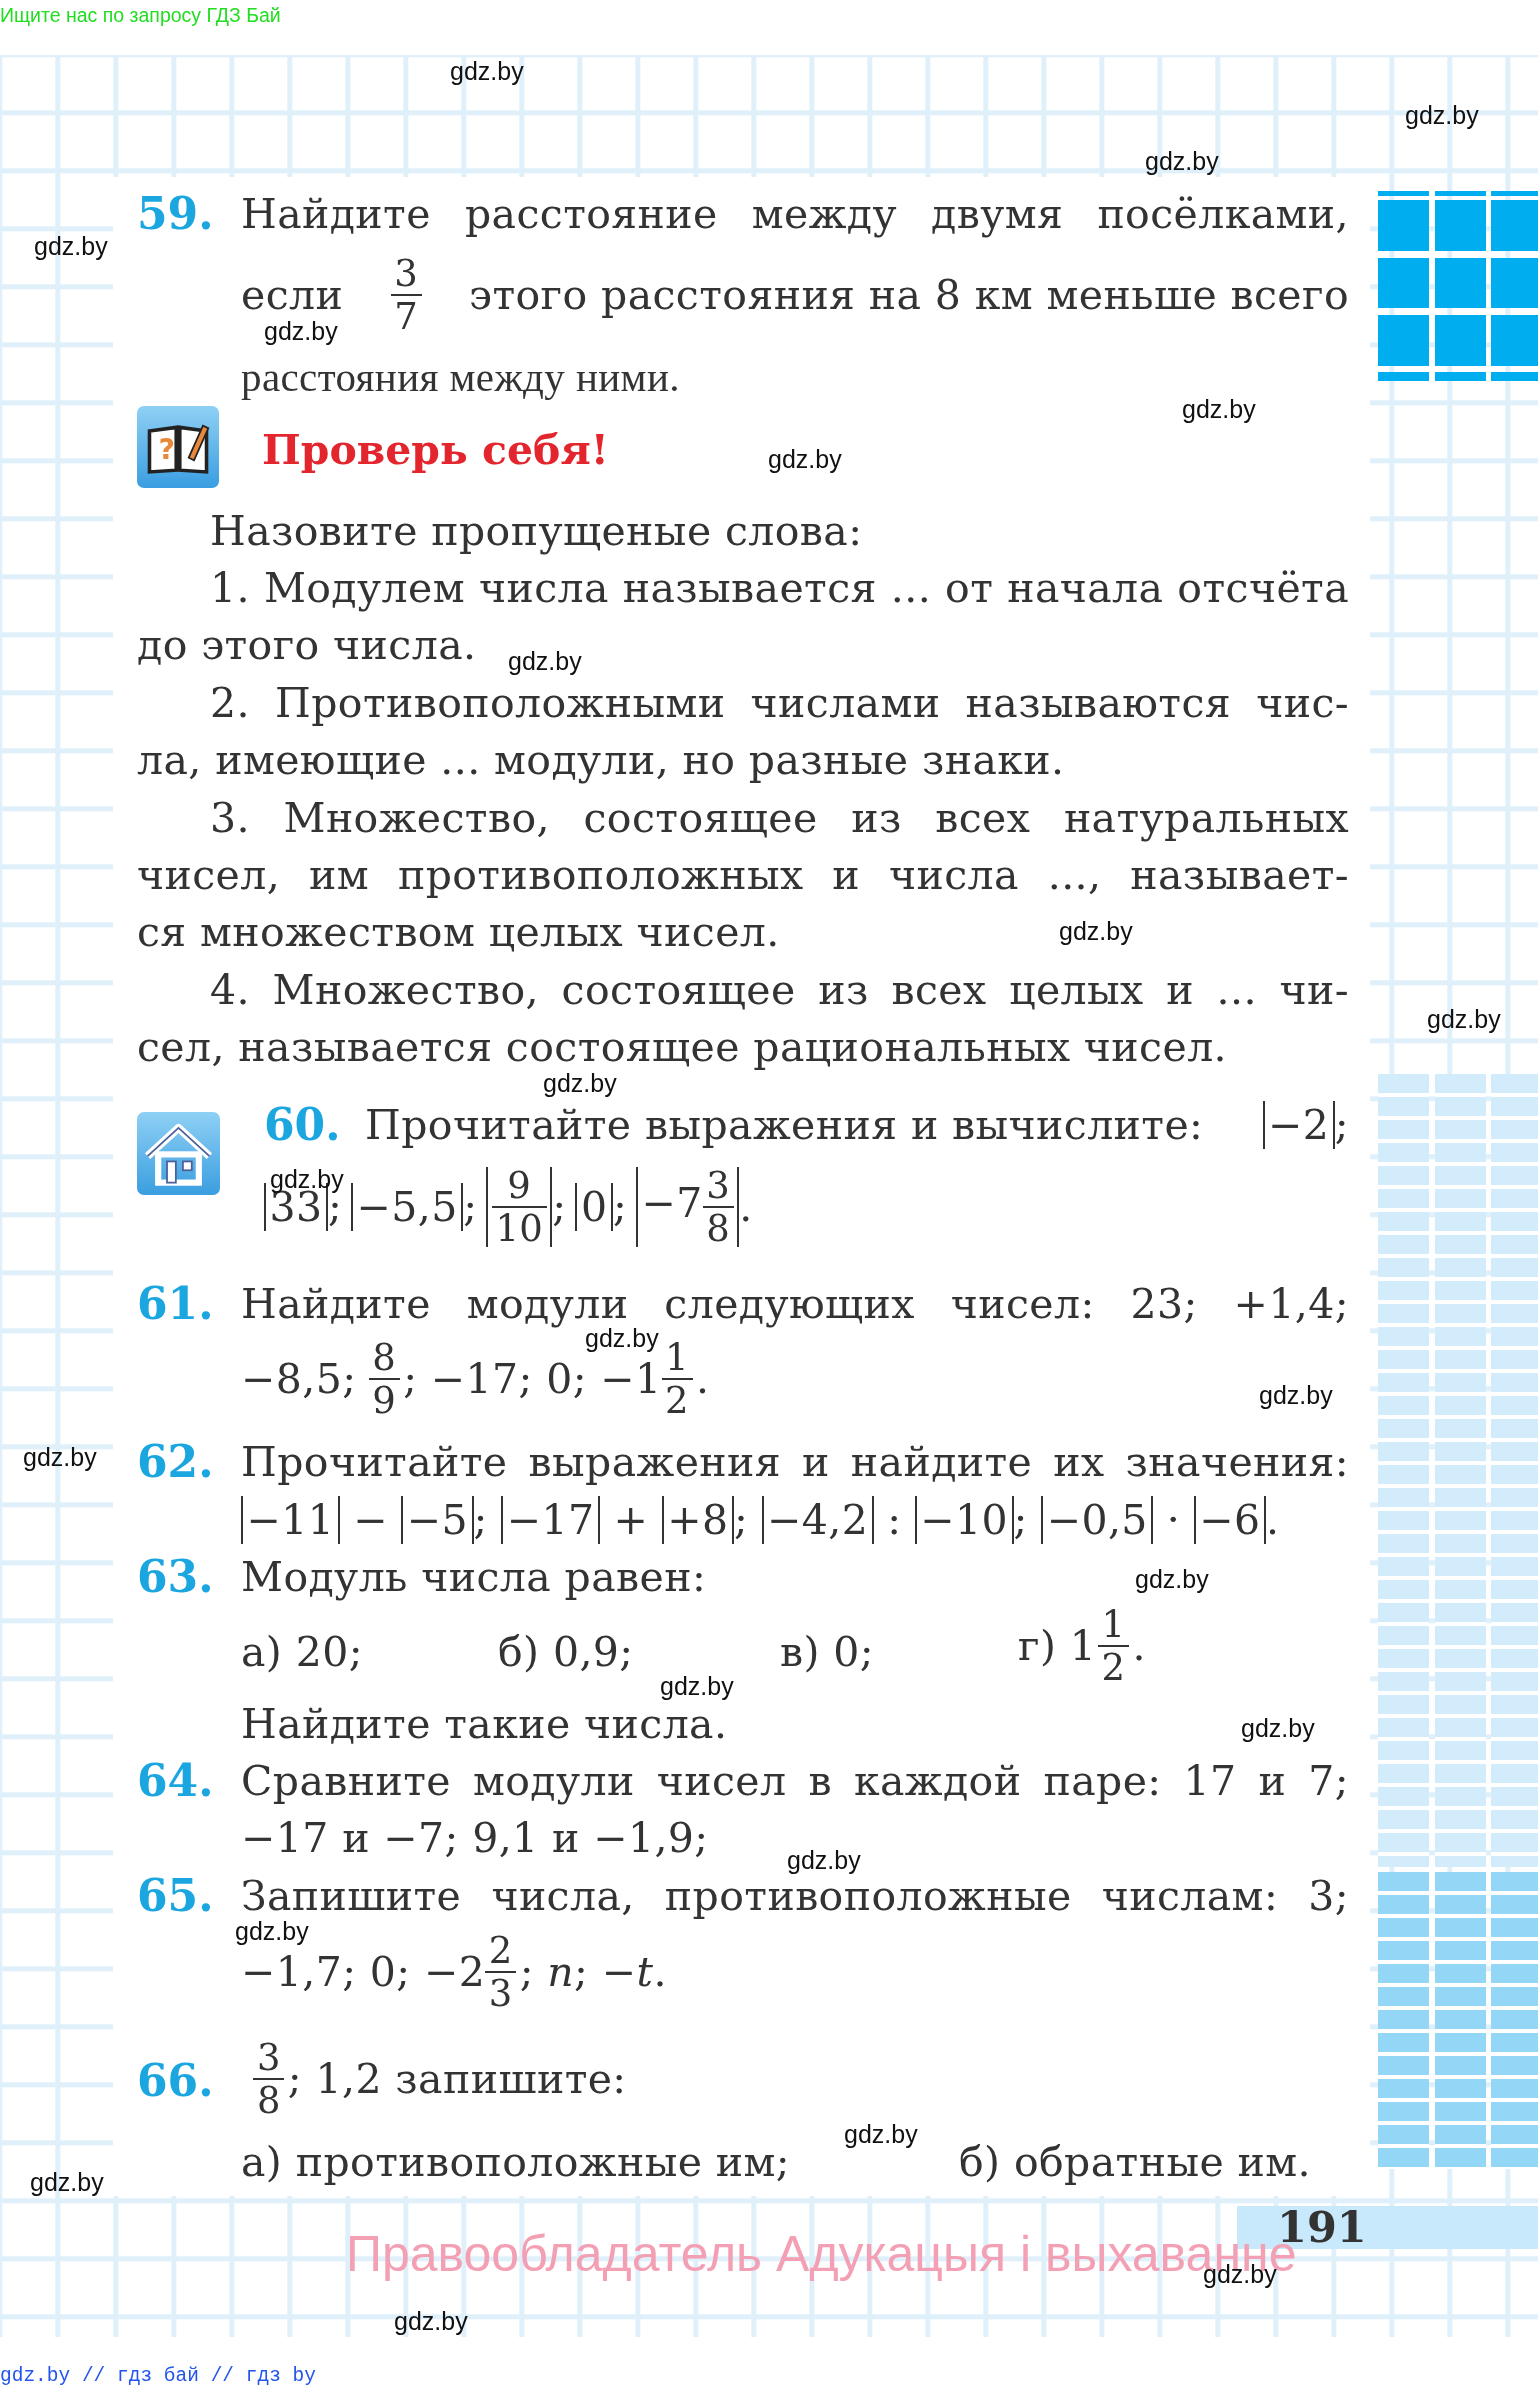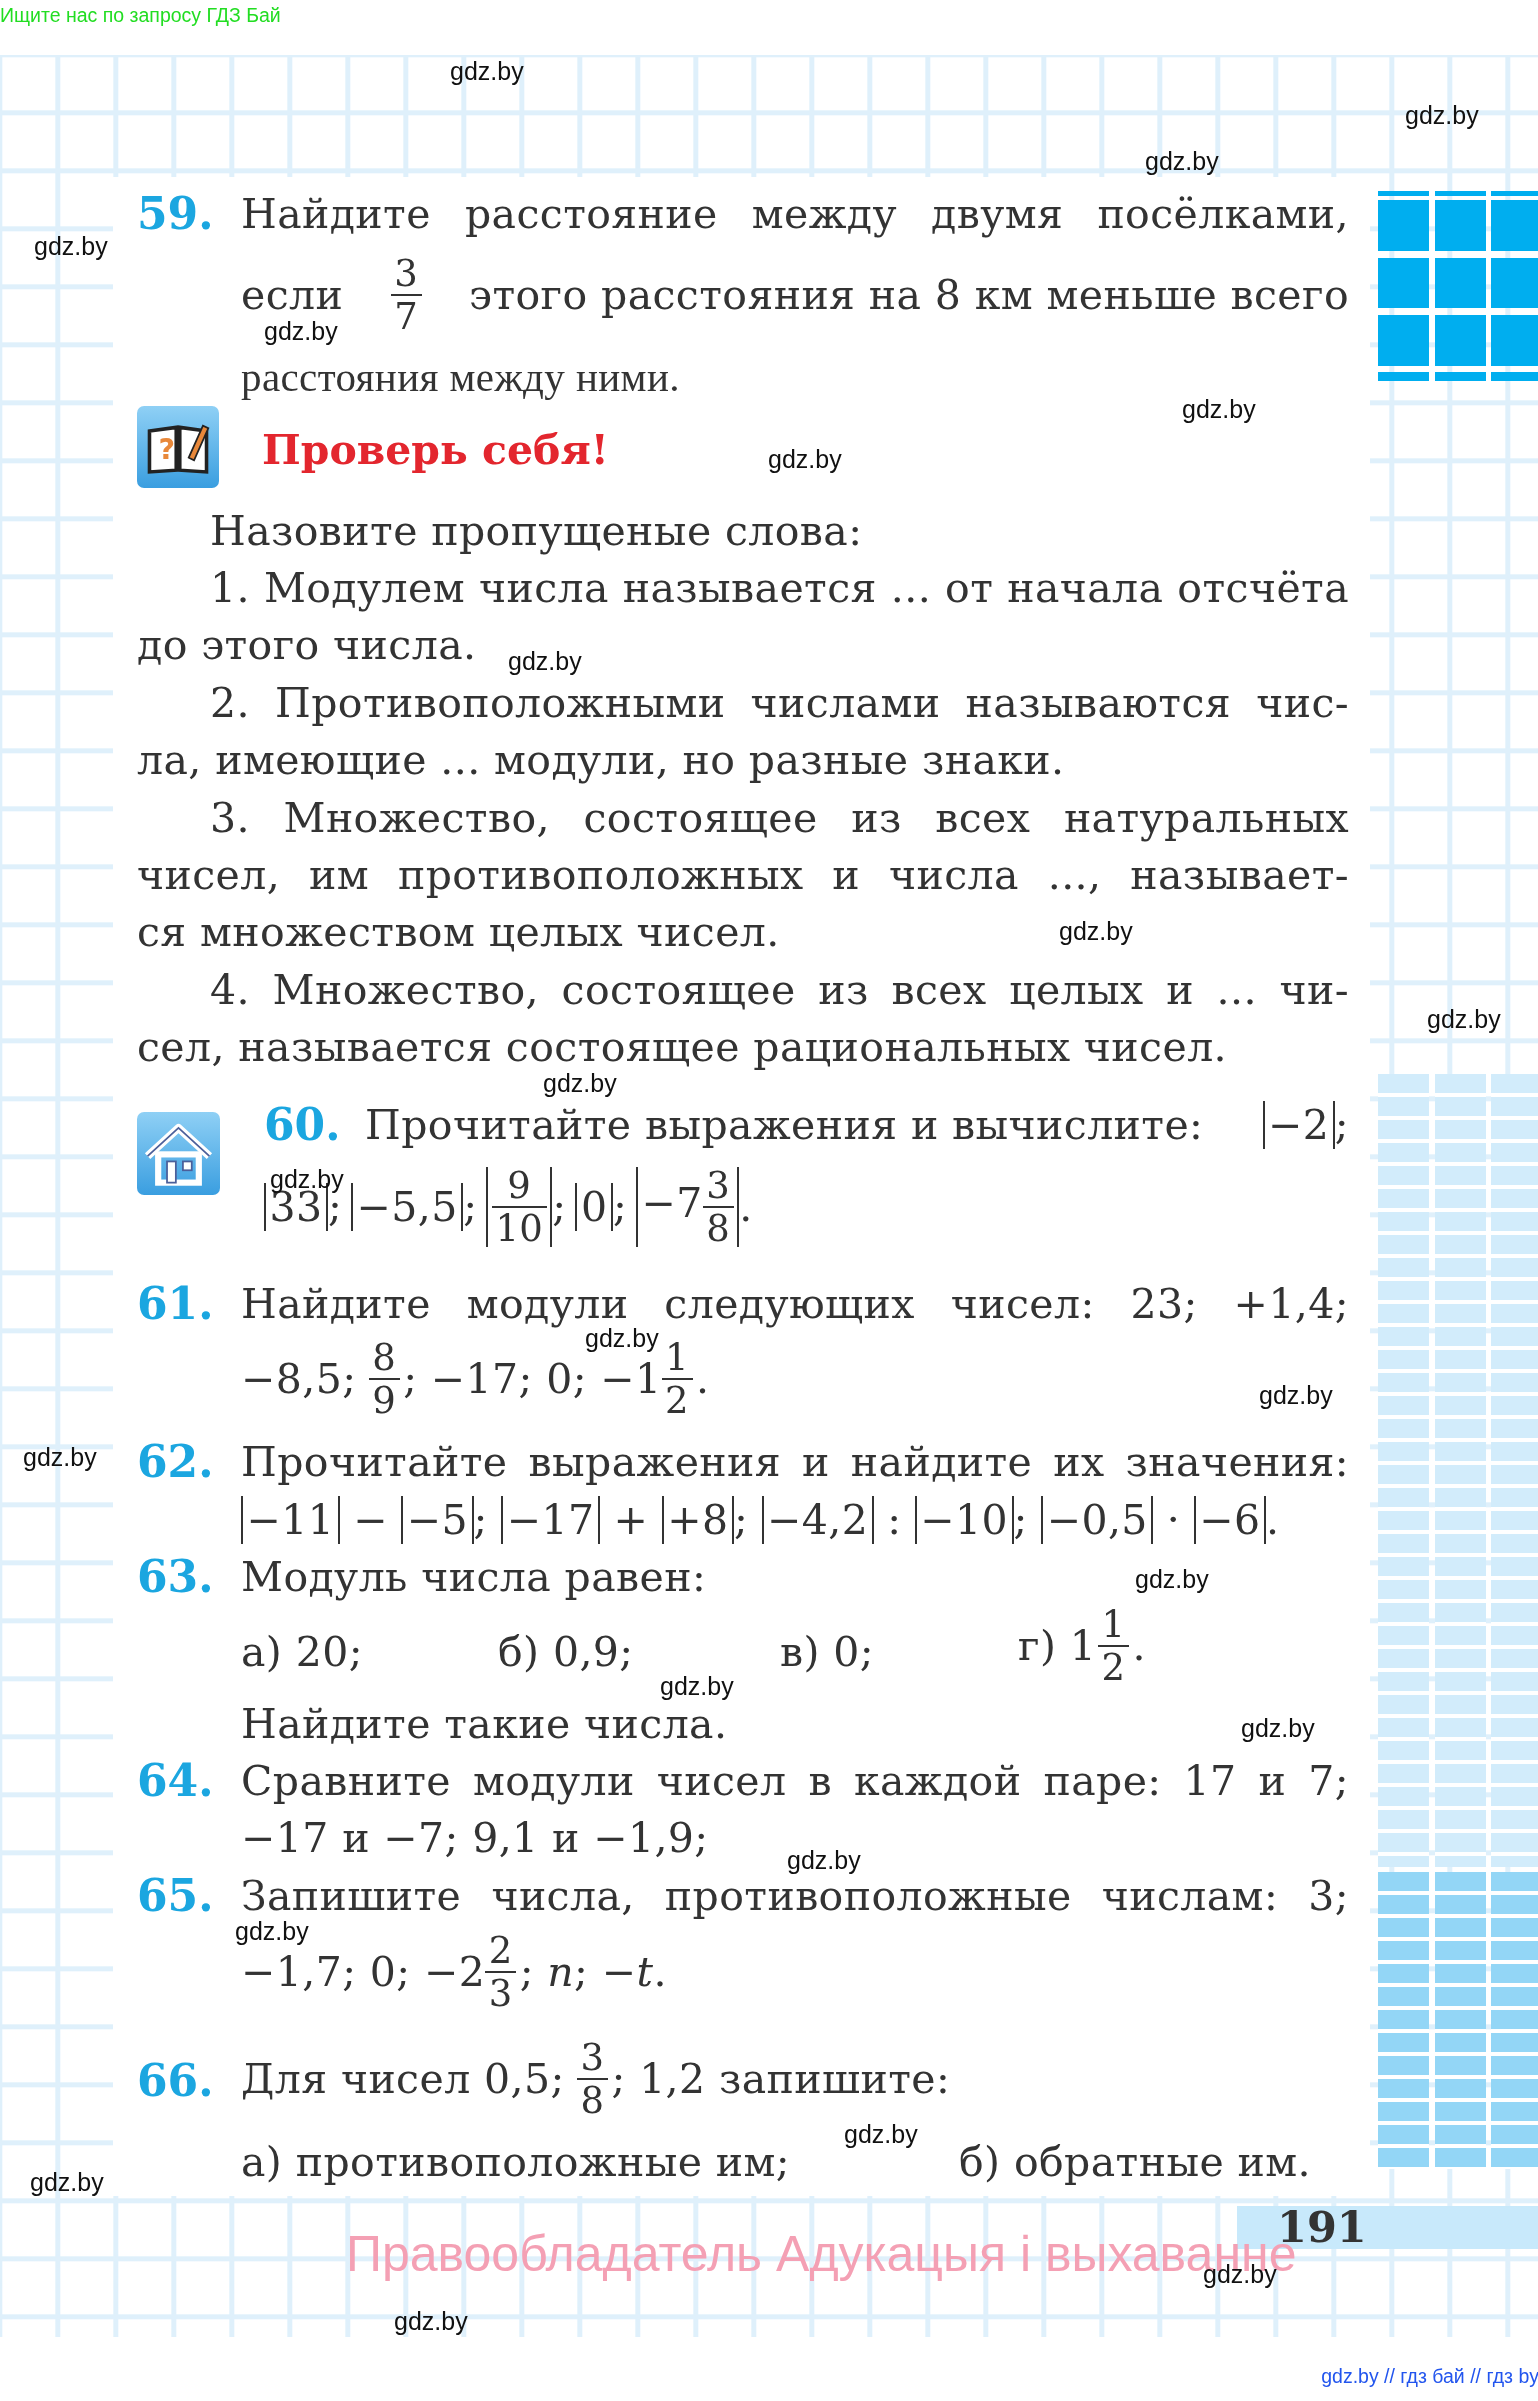--- a/index.html
+++ b/index.html
@@ -15,22 +15,22 @@
       linear-gradient(to right, #dff0fb 0, #dff0fb 5.3px, transparent 5.3px),
       linear-gradient(to bottom, #dff0fb 0, #dff0fb 5.3px, transparent 5.3px);
     background-size:58px 58px;
     background-position:-2.7px 0, 0 -2.7px;
   }
   .top-banner {
     position:absolute; top:3.5px; left:0; width:1539px; 
     font-family:"Liberation Sans", sans-serif; font-size:19.5px; color:#22dd22;
   }
   .bottom-banner {
-    position:absolute; top:2365px; left:0; width:1539px; text-align:right;
-    font-family:Liberation Sans, sans-serif; font-size:19.5px; color:#2255ee;
+    position:absolute; top:2365px; left:0; width:1539px; text-align:left;
+    font-family:Liberation Mono, monospace; font-size:19.5px; color:#2255ee;
   }
   .content-panel {
     position:absolute; left:113px; top:177px; width:1257px; height:2019px;
     background:#ffffff;
   }
   .deco-col { position:absolute; left:1378px; width:160px; }
   .deco-block { position:absolute; }
   .deco-dark { background:#00aeef; }
   .deco-light { background:#d2ecfb; }
   .deco-mid { background:#93d6f6; }
@@ -232,21 +232,20 @@
     </span>
   <span style="white-space:pre;">; </span>
   <i class="var">n</i>
   <span style="white-space:pre;">; −</span>
   <i class="var">t</i>
   <span>.</span>
 </div>
 
 <div class="num" style="left:137px;top:2055px;">66.</div>
 <div class="line" style="left:241px;top:2039px;display:flex;align-items:center;">
-  <span>Для чисел 0,5;</span>
   <span class="frac" style="margin-left:12.4px;">
       <span class="n">3</span>
       <span class="d">8</span>
     </span>
   <span>; 1,2 запишите:</span>
 </div>
 <div class="line" style="left:241px;top:2138px;">а) противоположные им;</div>
 <div class="line" style="left:959px;top:2138px;">б) обратные им.</div>
 
 <div class="page-num-box"></div>

